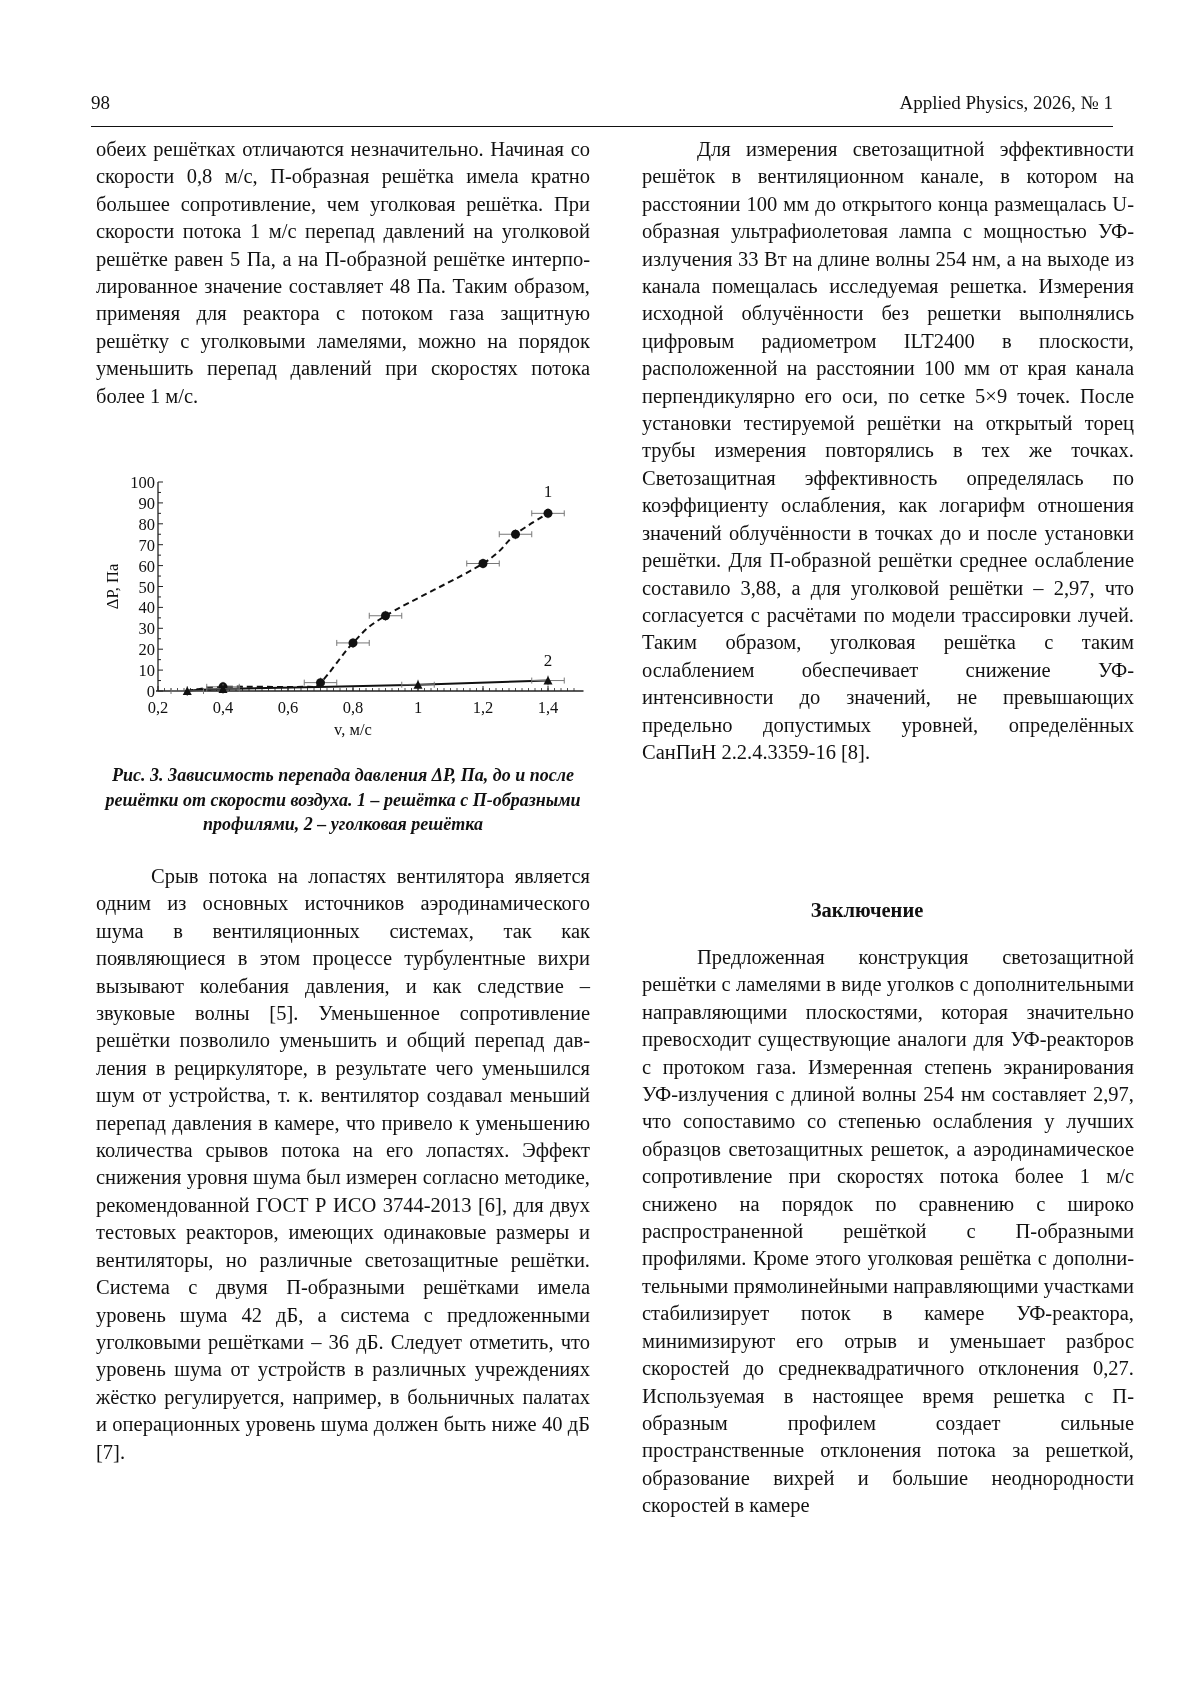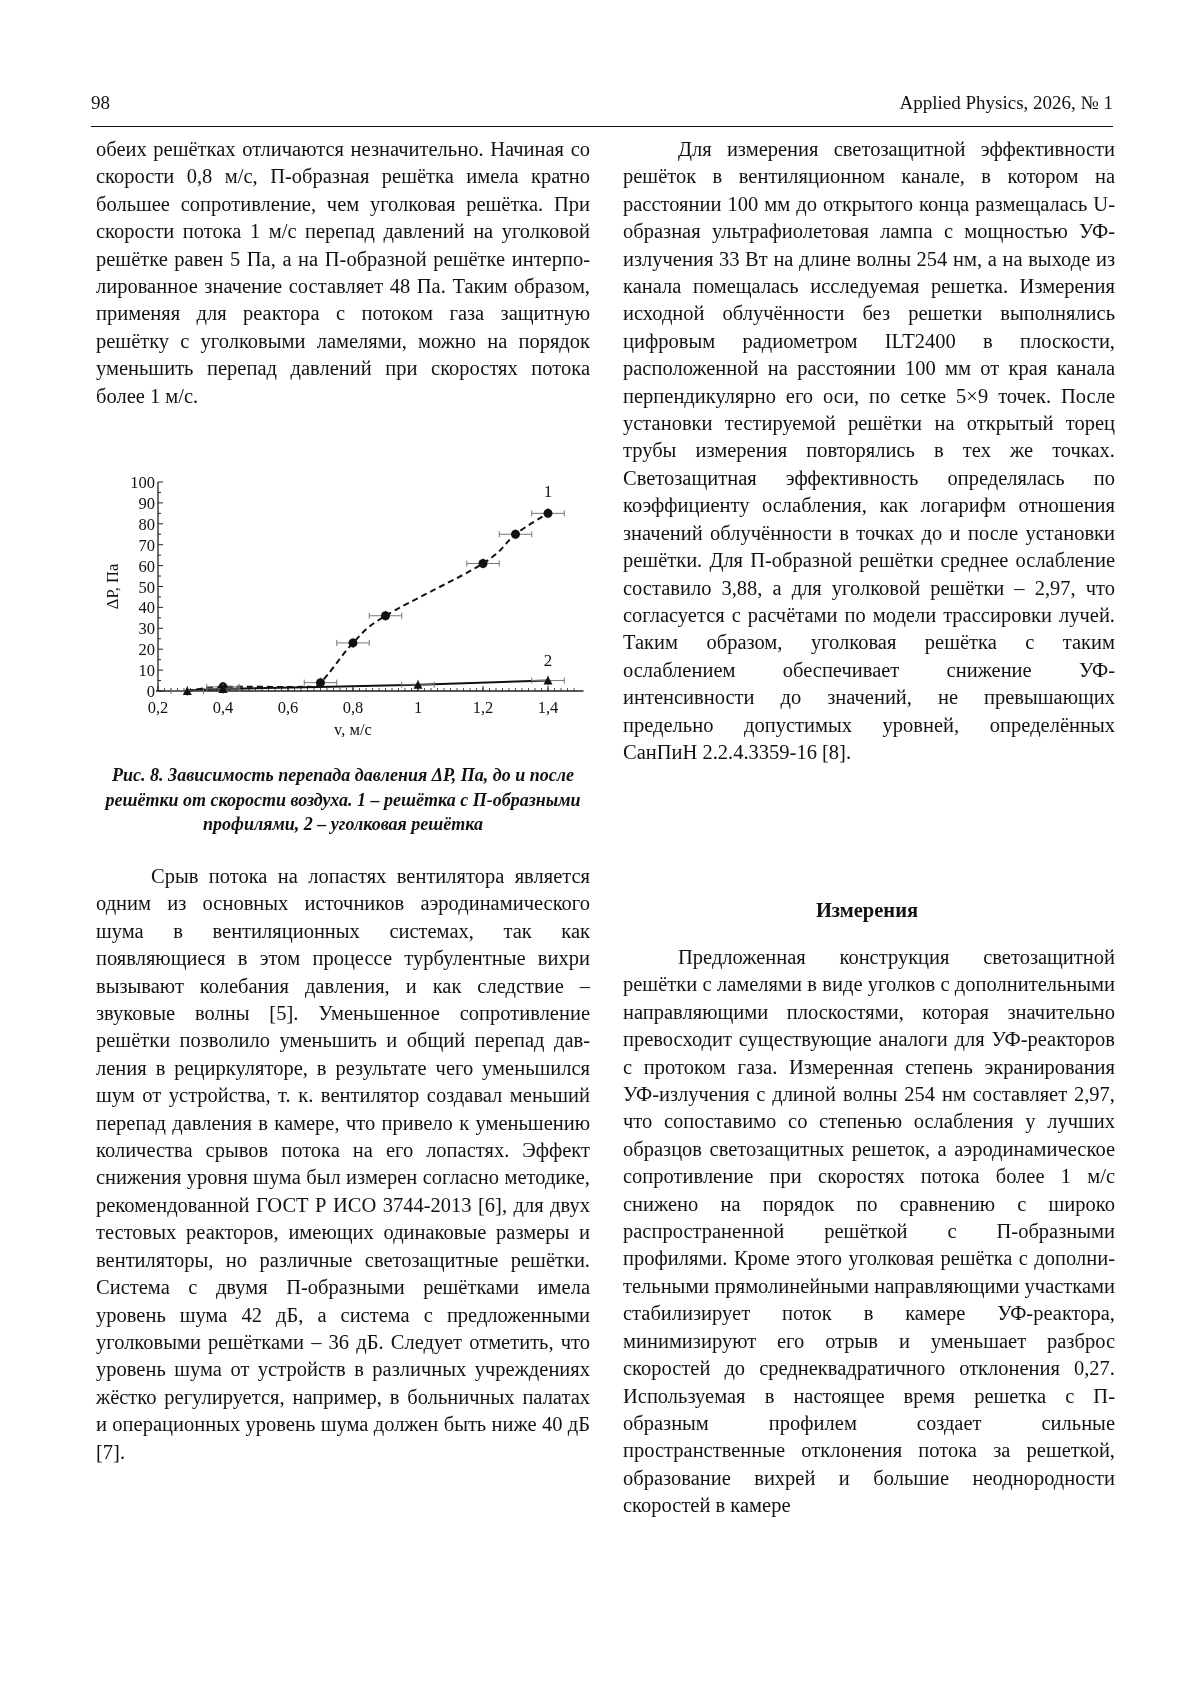--- a/index.html
+++ b/index.html
@@ -3,21 +3,21 @@
 <meta charset="utf-8">
 <style>
   html, body { margin: 0; padding: 0; background: #ffffff; }
   body { width: 1200px; height: 1698px; position: relative; overflow: hidden;
          font-family: "Liberation Serif", "DejaVu Serif", serif; color: #111; }
   .page-num { position: absolute; left: 91px; top: 92px; font-size: 19px; }
   .journal { position: absolute; right: 87px; top: 92px; font-size: 19px; }
   .header-rule { position: absolute; left: 91px; width: 1022px; top: 126px; height: 0; border-top: 1.5px solid #111; }
   .col { position: absolute; font-size: 20.5px; line-height: 27.4px; text-align: justify; hyphens: manual; }
   .col-left { left: 96px; width: 494px; }
-  .col-right { left: 623px; width: 492px; }
+  .col-right { left: 642px; width: 492px; }
   .para { margin: 0; }
   .indent { text-indent: 55px; }
   .p1 { top: 136px; }
   .p-left2 { top: 863px; }
   .p-right1 { top: 136px; }
   .heading { position: absolute; left: 621px; width: 492px; top: 899px; text-align: center;
              font-weight: bold; font-size: 20.5px; }
   .p-right2 { top: 944px; }
   .figure { position: absolute; left: 96px; top: 470px; width: 494px; height: 280px; }
   .caption { position: absolute; left: 96px; top: 763px; width: 494px; text-align: center;
@@ -206,27 +206,27 @@
       <line x1="435.75" y1="210.55" x2="468.25" y2="210.55" stroke="#777" stroke-width="1"></line>
       <line x1="435.75" y1="207.55" x2="435.75" y2="213.55" stroke="#777" stroke-width="1"></line>
       <line x1="468.25" y1="207.55" x2="468.25" y2="213.55" stroke="#777" stroke-width="1"></line>
       <line x1="452" y1="205.55" x2="452" y2="215.55" stroke="#777" stroke-width="1"></line>
       <polygon points="447.5,214.55 456.5,214.55 452,206.05" fill="#111"></polygon>
       <text x="452" y="26.630000000000024" font-size="17" text-anchor="middle" fill="#111">1</text>
       <text x="452" y="195.92000000000002" font-size="17" text-anchor="middle" fill="#111">2</text>
     </svg>
 </div>
 
-<div class="caption">Рис. 8. Зависимость перепада давления ΔP, Па, до и после решётки от скорости воздуха. 1 – решётка с П-образными профилями, 2 – уголковая решётка</div>
+<div class="caption">Рис. 3. Зависимость перепада давления ΔP, Па, до и после решётки от скорости воздуха. 1 – решётка с П-образными профилями, 2 – уголковая решётка</div>
 
 <div class="col col-left p-left2">
   <p class="para indent">Срыв потока на лопастях вентилятора является одним из основных источников аэро­динамического шума в вентиляционных си­стемах, так как появляющиеся в этом процессе турбулентные вихри вызывают колебания давления, и как следствие – звуковые волны [5]. Уменьшенное сопротивление решётки позволило уменьшить и общий перепад дав­ления в рециркуляторе, в результате чего уменьшился шум от устройства, т. к. вентиля­тор создавал меньший перепад давления в ка­мере, что привело к уменьшению количества срывов потока на его лопастях. Эффект сниже­ния уровня шума был измерен согласно мето­дике, рекомендованной ГОСТ Р ИСО 3744-2013 [6], для двух тестовых реакторов, имеющих одинаковые размеры и вентиляторы, но раз­личные светозащитные решётки. Система с двумя П-образными решётками имела уровень шума 42 дБ, а система с предложенными уголковыми решётками – 36 дБ. Следует от­метить, что уровень шума от устройств в раз­личных учреждениях жёстко регулируется, например, в больничных палатах и операци­онных уровень шума должен быть ниже 40 дБ [7].</p>
 </div>
 
 <div class="col col-right p-right1">
   <p class="para indent">Для измерения светозащитной эффек­тивности решёток в вентиляционном канале, в котором на расстоянии 100 мм до открытого конца размещалась U-образная ультрафиоле­товая лампа с мощностью УФ-излучения 33 Вт на длине волны 254 нм, а на выходе из канала помещалась исследуемая решетка. Измерения исходной облучённости без ре­шетки выполнялись цифровым радиометром ILT2400 в плоскости, расположенной на рас­стоянии 100 мм от края канала перпендику­лярно его оси, по сетке 5×9 точек. После уста­новки тестируемой решётки на открытый торец трубы измерения повторялись в тех же точках. Светозащитная эффективность опре­делялась по коэффициенту ослабления, как логарифм отношения значений облучённости в точках до и после установки решётки. Для П-образной решётки среднее ослабление составило 3,88, а для уголковой решётки – 2,97, что согласуется с расчётами по модели трассировки лучей. Таким образом, уголковая решётка с таким ослаблением обеспечивает снижение УФ-интенсивности до значений, не превышающих предельно допустимых уров­ней, определённых СанПиН 2.2.4.3359-16 [8].</p>
 </div>
 
-<div class="heading">Измерения</div>
+<div class="heading">Заключение</div>
 
 <div class="col col-right p-right2">
   <p class="para indent">Предложенная конструкция светозащит­ной решётки с ламелями в виде уголков с до­полнительными направляющими плоскостями, которая значительно превосходит существу­ющие аналоги для УФ-реакторов с протоком газа. Измеренная степень экранирования УФ-излучения с длиной волны 254 нм состав­ляет 2,97, что сопоставимо со степенью ослаб­ления у лучших образцов светозащитных ре­шеток, а аэродинамическое сопротивление при скоростях потока более 1 м/с снижено на порядок по сравнению с широко распростра­ненной решёткой с П-образными профилями. Кроме этого уголковая решётка с дополни­тельными прямолинейными направляющими участками стабилизирует поток в камере УФ-реактора, минимизируют его отрыв и умень­шает разброс скоростей до среднеквадратич­ного отклонения 0,27. Используемая в насто­ящее время решетка с П-образным профилем создает сильные пространственные отклоне­ния потока за решеткой, образование вихрей и большие неоднородности скоростей в камере</p>
 </div>
 
 </body></html>

